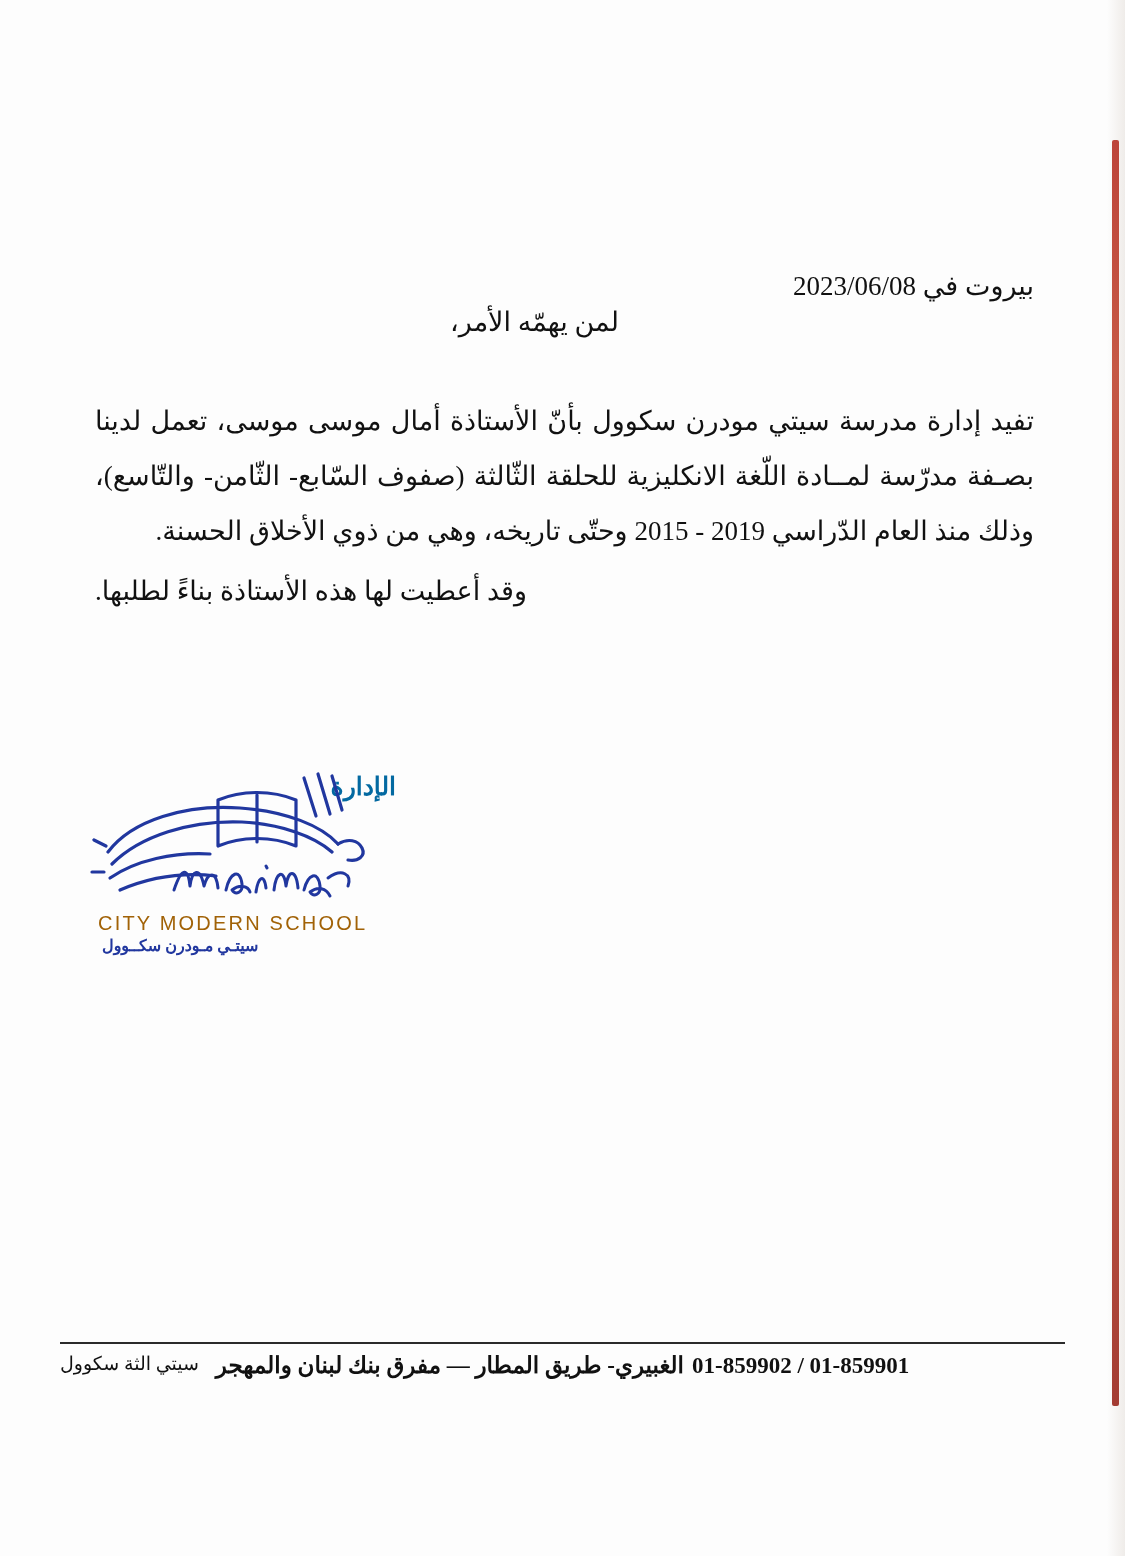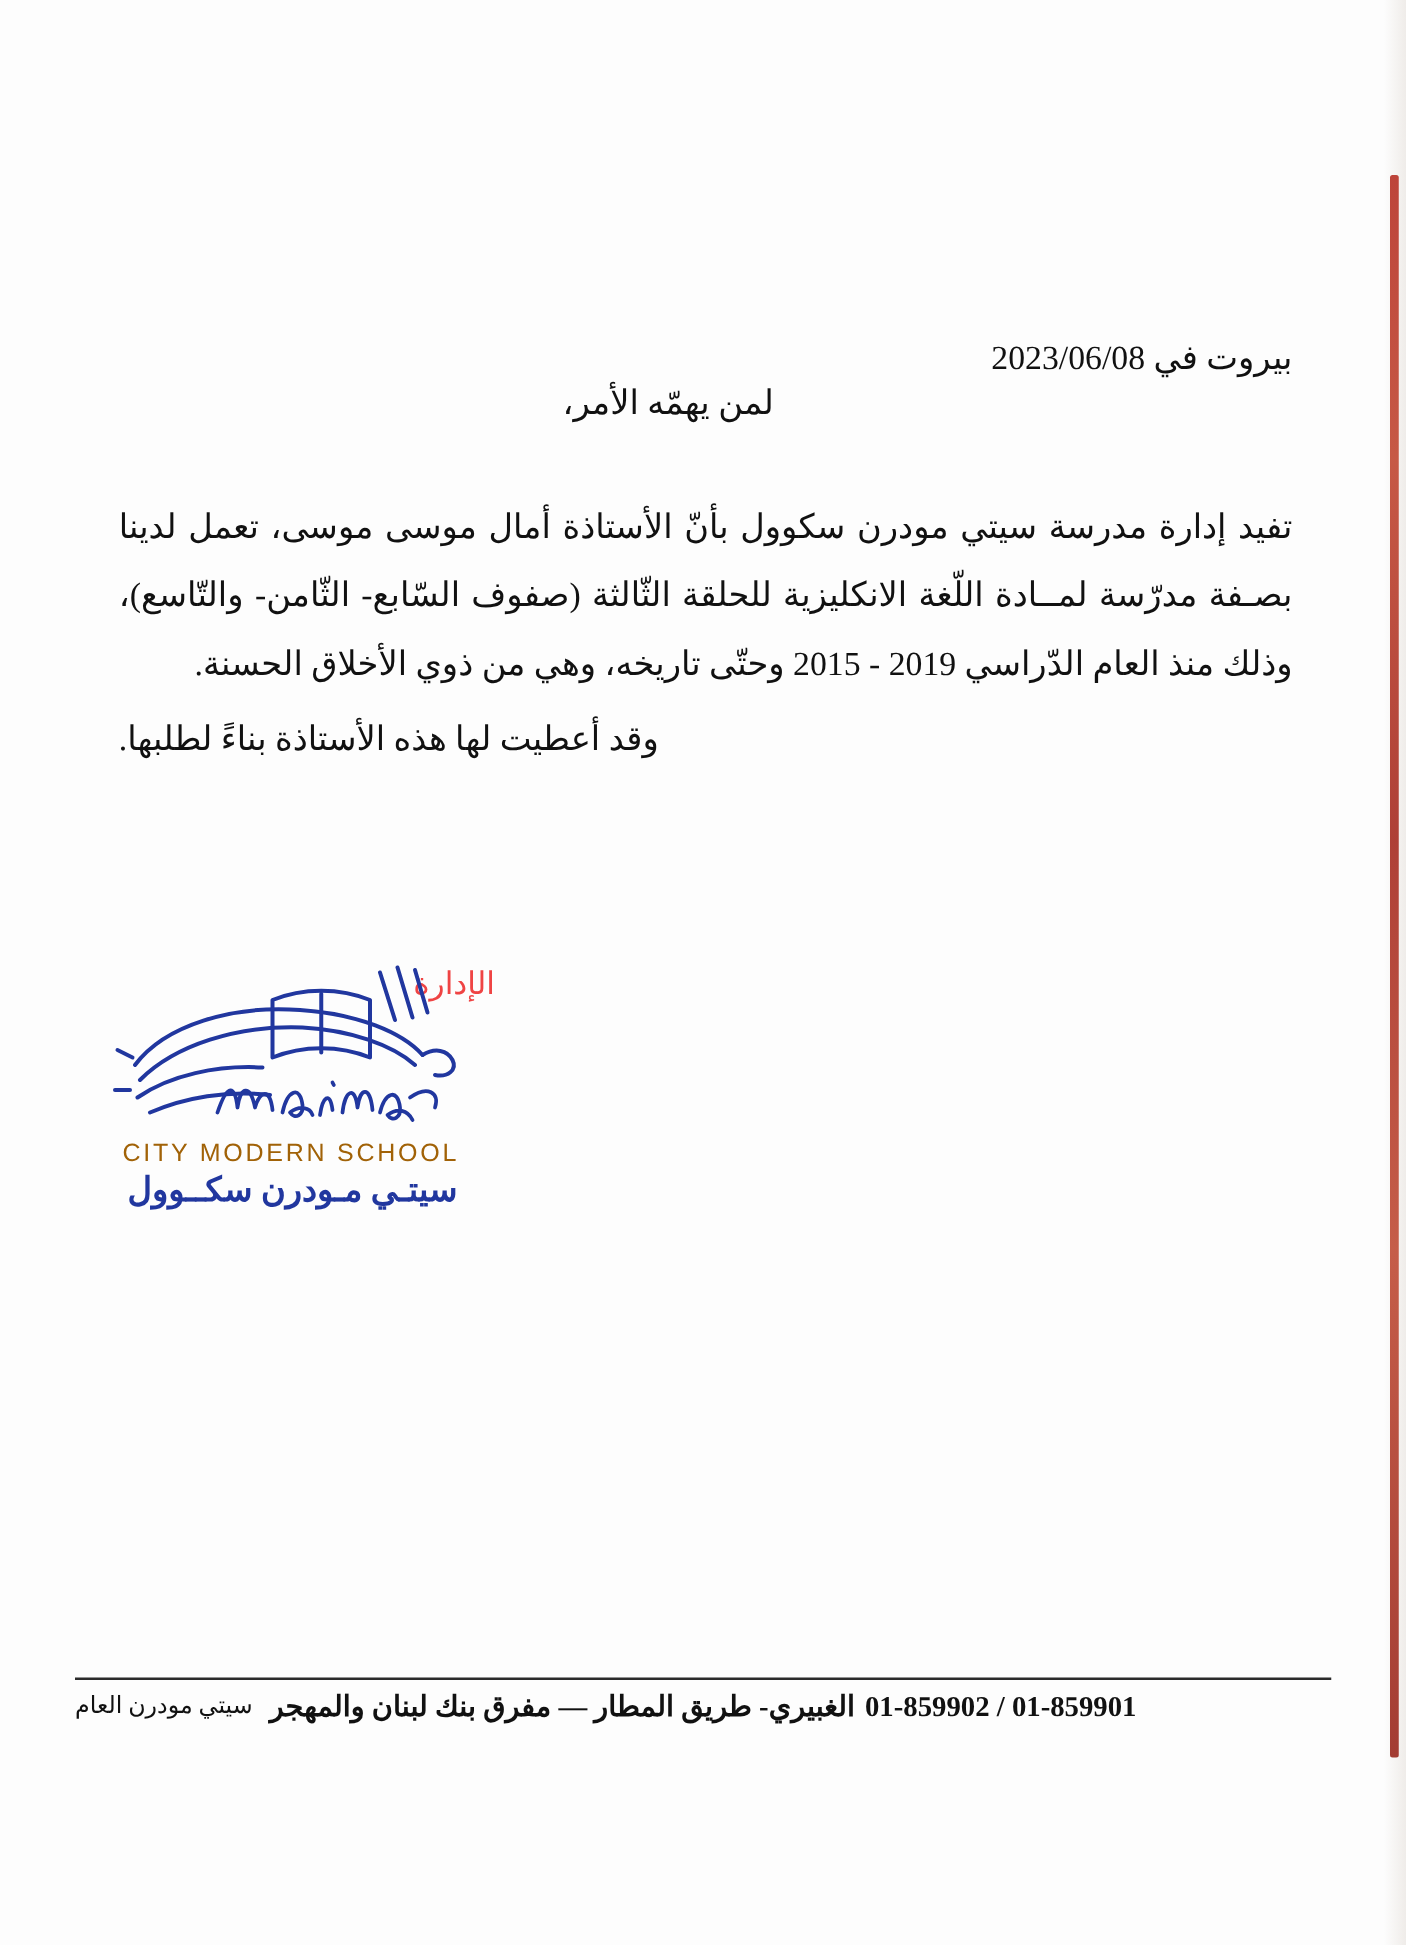--- a/index.html
+++ b/index.html
@@ -95,22 +95,22 @@
     top: 760px;
     width: 330px;
     height: 210px;
     color: #1d36a4;
   }
   .admin-label {
     position: absolute;
     right: 24px;
     top: 12px;
     font-size: 25px;
-    font-weight: 400;
-    color: #ef4444;
+    font-weight: 700;
+    color: #0369a1;
     letter-spacing: .5px;
   }
   .sign-svg {
     position: absolute;
     left: 0;
     top: 0;
   }
   .school-name-en {
     position: absolute;
     left: 8px;
@@ -118,21 +118,21 @@
     font-family: "Liberation Sans", sans-serif;
     font-size: 20px;
     letter-spacing: 2.2px;
     color: #a16207;
     font-weight: 500;
   }
   .school-name-ar {
     position: absolute;
     left: 12px;
     top: 176px;
-    font-size: 27px;
+    font-size: 16px;
     letter-spacing: 3px;
     color: #21379f;
     font-weight: 700;
     direction: rtl;
   }
 
   
   .footer-rule {
     position: absolute;
     left: 60px;
@@ -229,15 +229,15 @@
     <div class="school-name-ar">سيتـي مـودرن سكــوول</div>
   </div>
 
   <div class="footer-rule"></div>
 
   <div class="footer-text">
     <span>الغبيري- طريق المطار — مفرق بنك لبنان والمهجر</span>
     <span class="phones">01-859902 / 01-859901</span>
   </div>
 
-  <div class="footer-sub">سيتي مودرن العام</div>
+  <div class="footer-sub">سيتي الثة سكوول</div>
 
 </div>
 
 </body></html>

